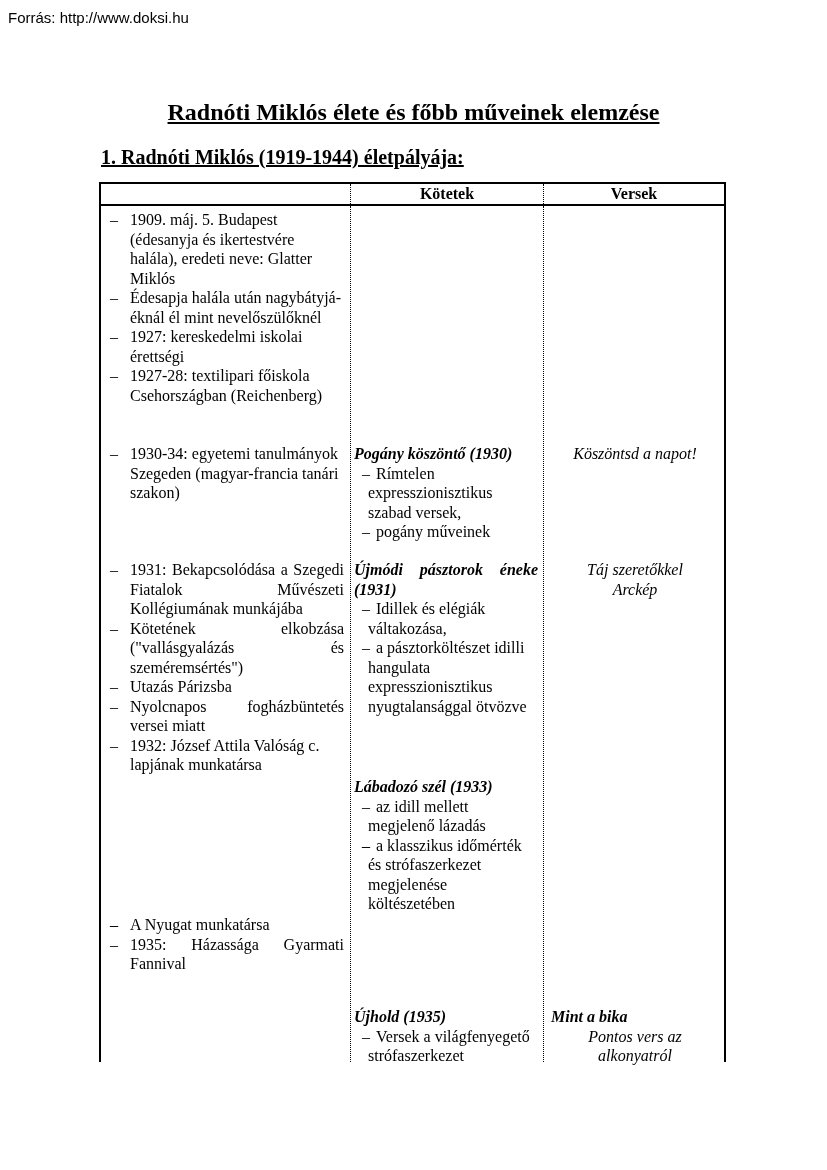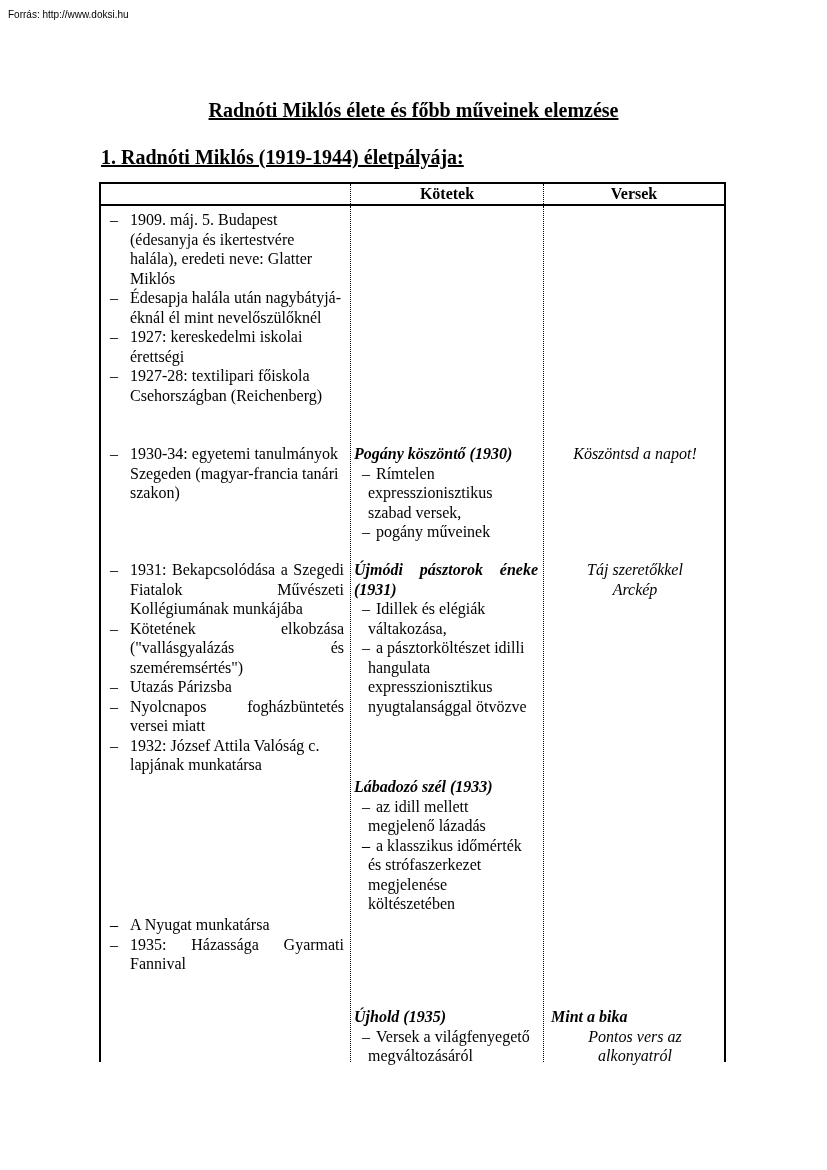--- a/index.html
+++ b/index.html
@@ -5,25 +5,25 @@
   html, body { margin: 0; padding: 0; }
   body {
     width: 827px; height: 1170px;
     background: #ffffff; color: #000000;
     position: relative; overflow: hidden;
     font-family: "Liberation Serif", serif;
   }
   .source {
     position: absolute; left: 8px; top: 9px;
     font-family: "Liberation Sans", sans-serif;
-    font-size: 10px; color: #000;
+    font-size: 15px; color: #000;
   }
   .title {
     position: absolute; top: 99px; left: 0; width: 100%;
-    text-align: center; font-size: 20px; font-weight: 700;
+    text-align: center; font-size: 24px; font-weight: 700;
     text-decoration: underline; margin: 0;
   }
   .subtitle {
     position: absolute; top: 142px; left: 97px;
     font-size: 20px; font-weight: 700;
     text-decoration: underline; margin: 4px;
   }
   .btable {
     position: absolute; left: 99px; top: 182px;
     width: 627px; height: 880px;
@@ -184,21 +184,21 @@
           <div class="li">
             <span class="dash">–</span>
             <span>a klasszikus időmérték és strófaszerkezet megjelenése költészetében</span>
           </div>
         </div>
 
         <div class="block" style="top:801px">
           <div class="vol-title">Újhold (1935)</div>
           <div class="li">
             <span class="dash">–</span>
-            <span>Versek a világfenyegető megváltozásáról</span>
+            <span>Versek a világfenyegető strófaszerkezet</span>
           </div>
         </div>
 
       </div>
 
       <div class="col col-3">
 
         <div class="block" style="top:238px">
           <div class="pline">Köszöntsd a napot!</div>
         </div>

